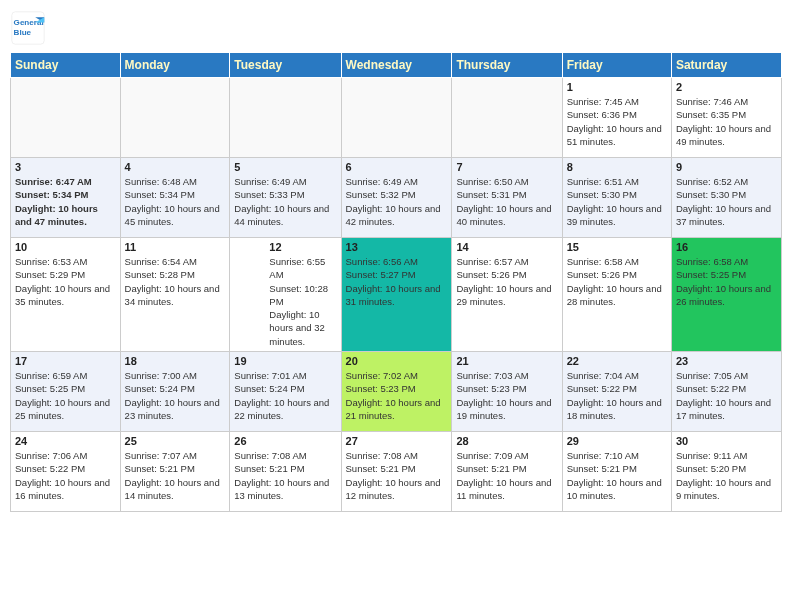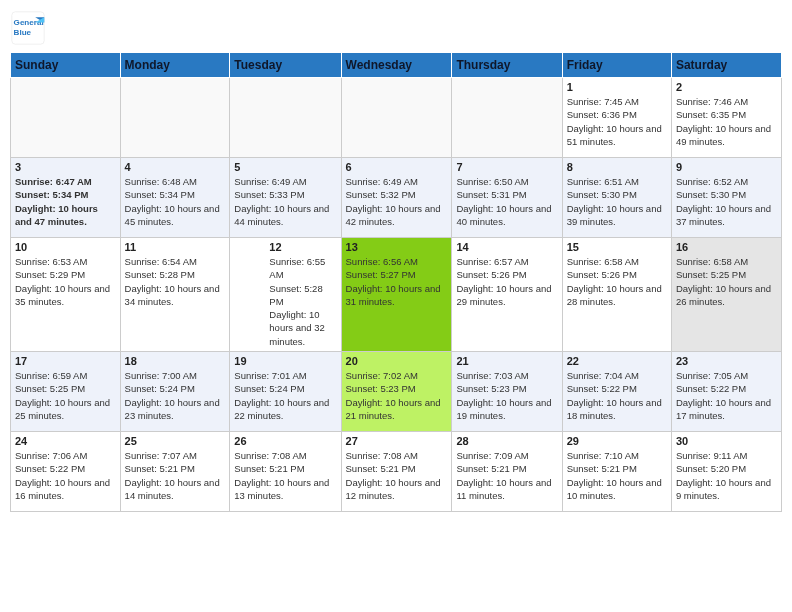--- a/index.html
+++ b/index.html
@@ -37,21 +37,21 @@
       font-size: 14px;
       color: #444;
     }
     table {
       width: 100%;
       border-collapse: collapse;
       font-size: 10px;
     }
     thead tr th {
       background-color: #2979c2;
-      color: #0f172a;
+      color: #fef9c3;
       padding: 5px 4px;
       text-align: left;
       font-size: 12px;
       font-weight: bold;
       border: 1px solid #fff;
     }
     tbody tr td {
       border: 1px solid #ccc;
       vertical-align: top;
       padding: 3px 4px;
@@ -187,42 +187,42 @@
         </td>
         <td style="background-color: rgb(255, 255, 255);">
           <span class="day-num">11</span>
           <div class="day-info" style="white-space: pre-line;">Sunrise: 6:54 AM
 Sunset: 5:28 PM
 Daylight: 10 hours and 34 minutes.</div>
         </td>
         <td style="background-color: rgb(255, 255, 255); padding-left: 39px;">
           <span class="day-num">12</span>
           <div class="day-info" style="white-space: pre-line;">Sunrise: 6:55 AM
-Sunset: 5:28 PM
+Sunset: 10:28 PM
 Daylight: 10 hours and 32 minutes.</div>
         </td>
-        <td style="background-color: #84cc16;">
+        <td style="background-color: #14b8a6;">
           <span class="day-num">13</span>
           <div class="day-info" style="white-space: pre-line;">Sunrise: 6:56 AM
 Sunset: 5:27 PM
 Daylight: 10 hours and 31 minutes.</div>
         </td>
         <td style="background-color: rgb(255, 255, 255);">
           <span class="day-num">14</span>
           <div class="day-info" style="white-space: pre-line;">Sunrise: 6:57 AM
 Sunset: 5:26 PM
 Daylight: 10 hours and 29 minutes.</div>
         </td>
         <td style="background-color: rgb(255, 255, 255);">
           <span class="day-num">15</span>
           <div class="day-info" style="white-space: pre-line;">Sunrise: 6:58 AM
 Sunset: 5:26 PM
 Daylight: 10 hours and 28 minutes.</div>
         </td>
-        <td style="background-color: #e5e5e5;">
+        <td style="background-color: #22c55e;">
           <span class="day-num">16</span>
           <div class="day-info" style="white-space: pre-line;">Sunrise: 6:58 AM
 Sunset: 5:25 PM
 Daylight: 10 hours and 26 minutes.</div>
         </td>
       </tr>
       <tr>
         <td style="background-color: rgb(238, 242, 250);">
           <span class="day-num">17</span>
           <div class="day-info" style="white-space: pre-line;">Sunrise: 6:59 AM

